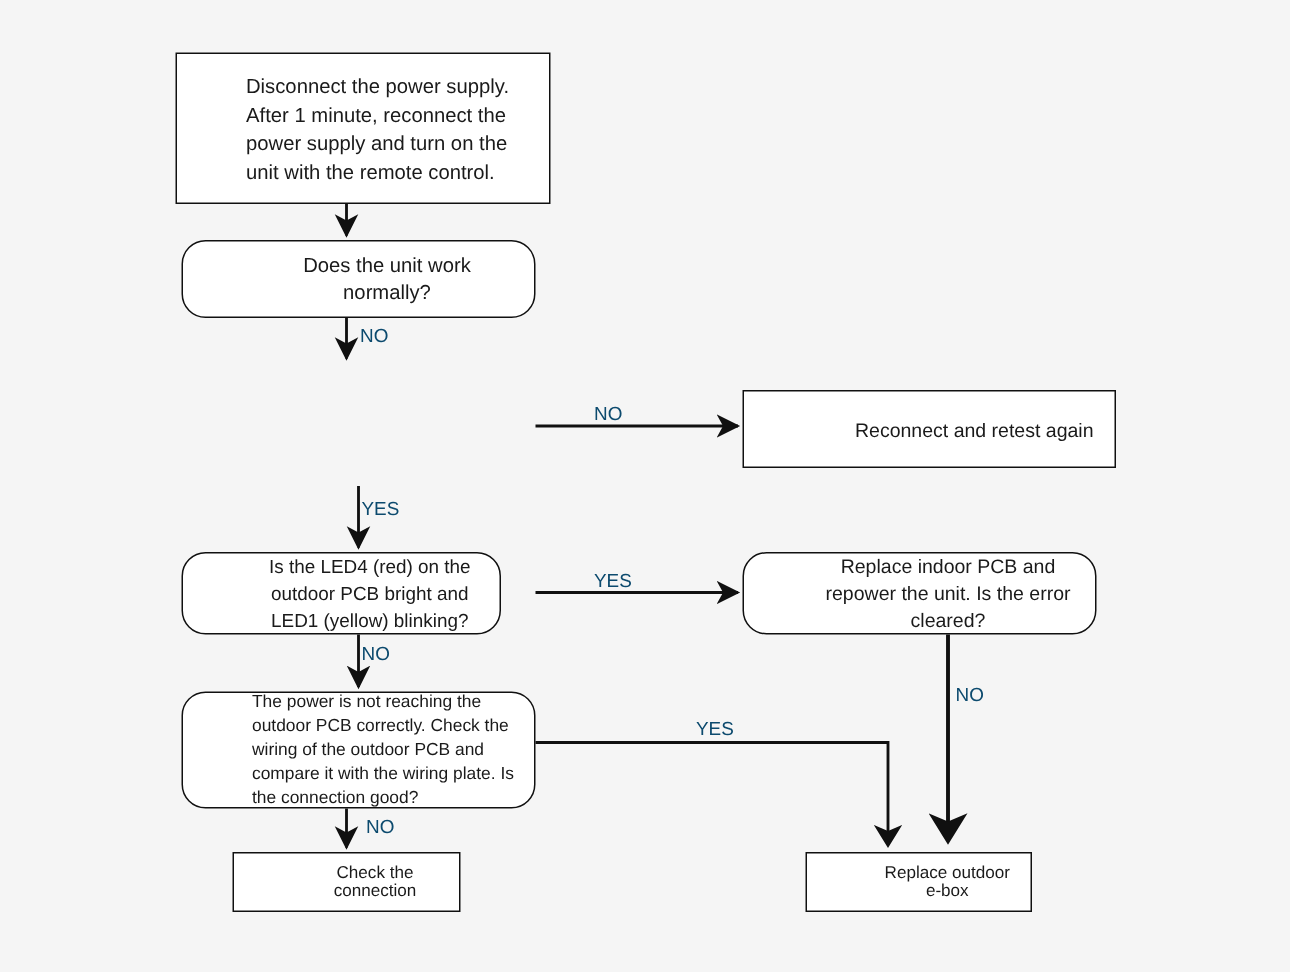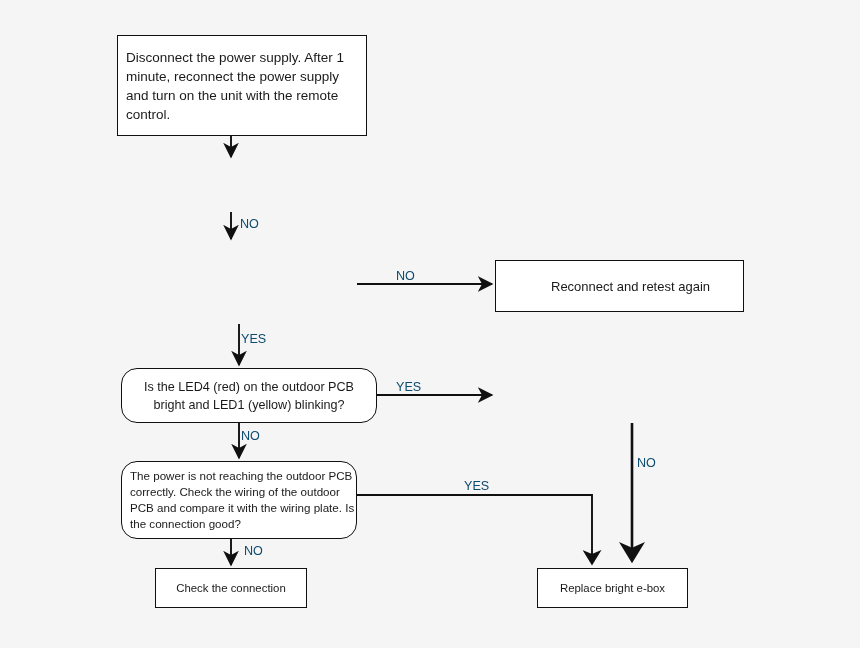--- a/index.html
+++ b/index.html
@@ -32,31 +32,32 @@
     display: flex;
     align-items: center;
     z-index: 2;
   }
   .node.rounded { border-radius: 16px; }
   .node .txt {
     width: 100%;
     padding: 0 12px;
     box-sizing: border-box;
     white-space: pre-line;
+    margin-left: 38px;
   }
   .align-left .txt { text-align: left; }
   .align-center .txt { text-align: center; }
 
   
   #n-disconnect   { left:117px; top:35px;  width:250px; height:101px; font-size:13.5px; line-height:19px; }
   #n-disconnect .txt { padding:0 8px; }
   #n-normal       { left:121px; top:160px; width:236px; height:52px;  font-size:13.5px; line-height:18px; }
   #n-wiring       { left:121px; top:242px; width:236px; height:82px;  font-size:11.6px; line-height:15.6px; }
   #n-wiring .txt  { padding:0 0 0 26px; }
-  #n-led          { left:121px; top:368px; width:256px; height:55px;  font-size:12.6px; line-height:18px; }
+  #n-led          { left:121px; top:368px; width:213px; height:55px;  font-size:12.6px; line-height:18px; }
   #n-power        { left:121px; top:461px; width:236px; height:78px;  font-size:11.6px; line-height:16px;justify-content:flex-end; }
   #n-power .txt   { padding:0 0 0 8px; }
   #n-reconnect    { left:495px; top:260px; width:249px; height:52px;  font-size:13px;padding-left:22px; }
   #n-replace-pcb  { left:495px; top:368px; width:236px; height:55px;  font-size:13px; line-height:18px; }
   #n-check-conn   { left:155px; top:568px; width:152px; height:40px;  font-size:11.4px; }
   #n-replace-ebox { left:537px; top:568px; width:151px; height:40px;  font-size:11.4px; }
 
   .edge-label {
     position: absolute;
     font-size: 12.6px;
@@ -97,41 +98,47 @@
       <line x1="231" y1="539" x2="231" y2="565" marker-end="url(#arrow)"></line>
       <path d="M357,495 L592,495 L592,563" stroke-width="1.9" marker-end="url(#arrow-big)"></path>
       <path d="M632,423 L632,560" stroke-width="2.6" marker-end="url(#arrow-big)"></path>
     </g>
   </svg>
 
   <div class="node align-left" id="n-disconnect">
     <span class="txt">Disconnect the power supply. After 1 minute, reconnect the power supply and turn on the unit with the remote control.</span>
   </div>
 
+  <div class="node rounded align-center" id="n-normal">
+    <span class="txt">Does the unit work normally?</span>
+  </div>
 
 
   <div class="node align-center" id="n-reconnect">
     <span class="txt">Reconnect and retest again</span>
   </div>
 
   <div class="node rounded align-center" id="n-led">
     <span class="txt">Is the LED4 (red) on the outdoor PCB bright and LED1 (yellow) blinking?</span>
   </div>
 
+  <div class="node rounded align-center" id="n-replace-pcb">
+    <span class="txt">Replace indoor PCB and repower the unit. Is the error cleared?</span>
+  </div>
 
   <div class="node rounded align-left" id="n-power">
     <span class="txt">The power is not reaching the outdoor PCB correctly. Check the wiring of the outdoor PCB and compare it with the wiring plate. Is the connection good?</span>
   </div>
 
   <div class="node align-center" id="n-check-conn">
     <span class="txt">Check the connection</span>
   </div>
 
   <div class="node align-center" id="n-replace-ebox">
-    <span class="txt">Replace bright e-box</span>
+    <span class="txt">Replace outdoor e-box</span>
   </div>
 
   <span class="edge-label" id="lbl-no-1">NO</span>
   <span class="edge-label" id="lbl-no-2">NO</span>
   <span class="edge-label" id="lbl-yes-1">YES</span>
   <span class="edge-label" id="lbl-yes-2">YES</span>
   <span class="edge-label" id="lbl-no-3">NO</span>
   <span class="edge-label" id="lbl-no-4">NO</span>
   <span class="edge-label" id="lbl-yes-3">YES</span>
   <span class="edge-label" id="lbl-no-5">NO</span>

